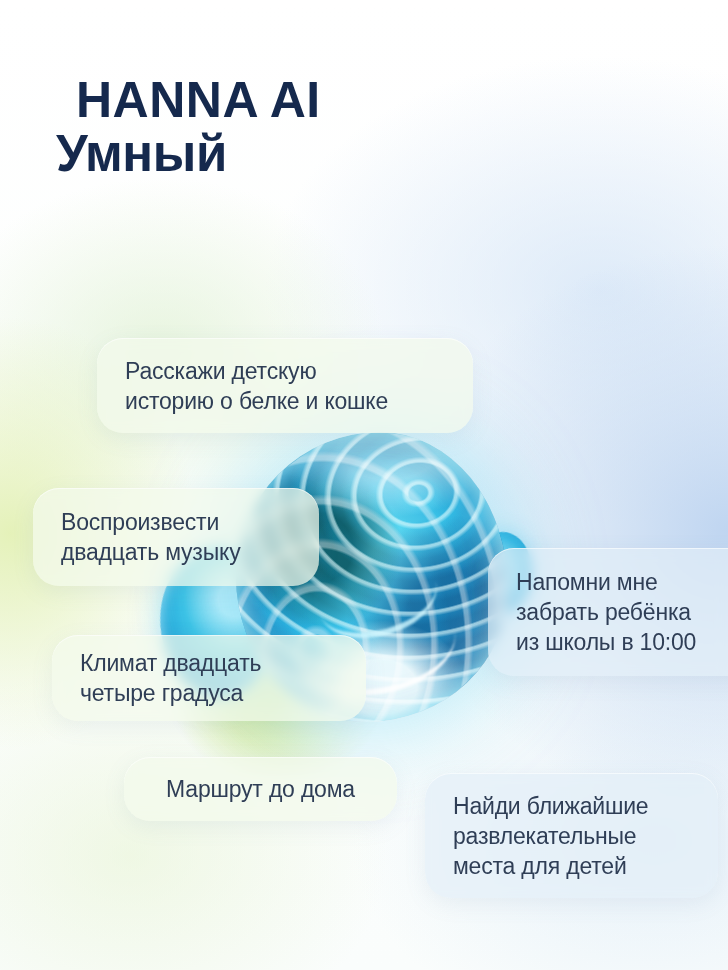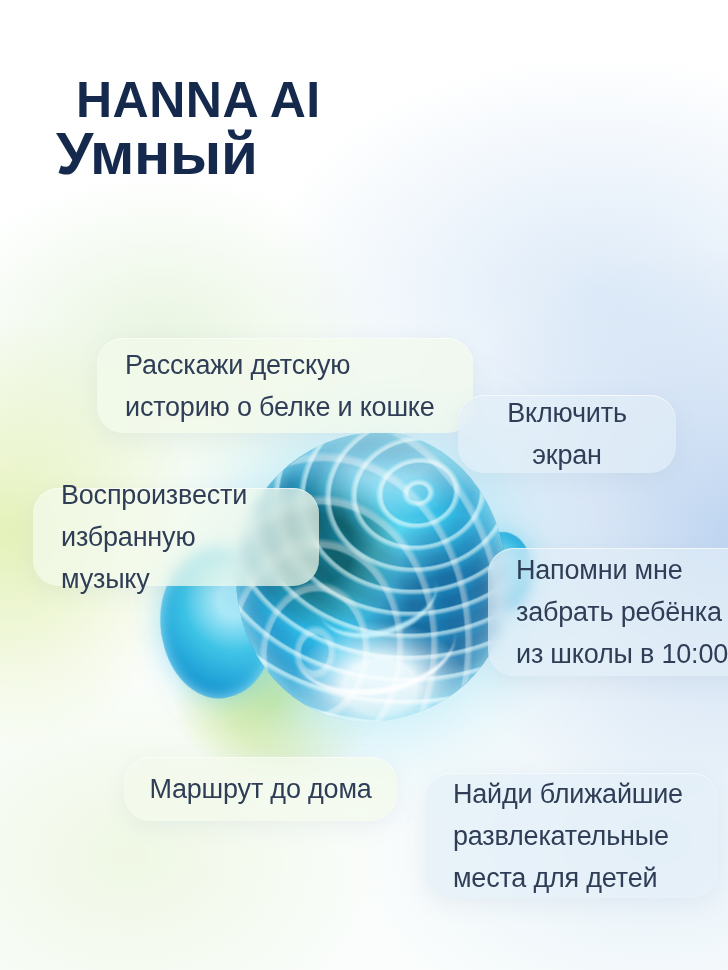--- a/index.html
+++ b/index.html
@@ -17,21 +17,21 @@
       radial-gradient(ellipse 330px 250px at 130px 856px, rgba(228,242,204,.5), rgba(228,242,204,0) 78%),
       radial-gradient(ellipse 430px 380px at 728px 530px, rgba(188,211,240,.95), rgba(188,211,240,0) 75%),
       radial-gradient(ellipse 430px 300px at 600px 290px, rgba(208,226,246,.7), rgba(208,226,246,0) 78%),
       radial-gradient(ellipse 390px 260px at 655px 840px, rgba(213,230,247,.55), rgba(213,230,247,0) 78%),
       linear-gradient(180deg,#ffffff 0%,#fcfefd 55%,#fafdfc 100%);
   }
 
   
   .title-block{position:absolute;left:56px;top:72px;color:#15294d;}
   .brand{font-size:50px;font-weight:700;letter-spacing:.5px;line-height:56px;margin-left:20px;}
-  .subtitle{font-size:60px;font-weight:700;letter-spacing:-.3px;line-height:52px;}
+  .subtitle{font-size:51px;font-weight:700;letter-spacing:-.3px;line-height:52px;}
 
   
   .orb-wrap{position:absolute;left:0;top:0;width:728px;height:970px;pointer-events:none;}
   .orb{
     position:absolute;left:236px;top:432px;width:272px;height:290px;
     border-radius:53% 47% 52% 48% / 50% 54% 46% 50%;
     background:
       radial-gradient(45% 32% at 53% 88%, rgba(243,253,255,.95) 0 30%, rgba(243,253,255,0) 72%),
       radial-gradient(52% 30% at 56% 6%, rgba(190,242,255,.8) 0 35%, rgba(190,242,255,0) 78%),
       radial-gradient(50% 46% at 30% 40%, rgba(11,88,99,.92) 0 26%, rgba(11,88,99,0) 62%),
@@ -81,21 +81,21 @@
     transform:rotate(12deg);
     background:radial-gradient(circle at 35% 45%, #9fe8f7 0 18%, #2fb4e0 55%, #1182c2 100%);
     box-shadow:0 0 22px rgba(80,200,235,.45);
     filter:blur(.6px);
   }
 
   
   .bubble{
     position:absolute;display:flex;flex-direction:column;justify-content:center;
     border-radius:26px;
-    color:#2f3e56;font-size:27px;line-height:42px;letter-spacing:-.2px;
+    color:#2f3e56;font-size:23px;line-height:30px;letter-spacing:-.2px;
     box-shadow:0 6px 22px rgba(110,140,165,.10), inset 0 1px 0 rgba(255,255,255,.6);
   }
   .bubble .bubble-text{white-space:pre-line;}
   .bubble-left{background:rgba(243,249,236,.72);-webkit-backdrop-filter:blur(6px);backdrop-filter:blur(6px);}
   .bubble-right{background:rgba(226,238,248,.66);-webkit-backdrop-filter:blur(6px);backdrop-filter:blur(6px);}
   .b-align-left{align-items:flex-start;padding:0 28px;}
   .b-align-center{align-items:center;padding:0 14px;text-align:center;}
 
   .b1{left:97px; top:338px; width:320px;height:95px;}
   .b2{left:458px;top:395px; width:190px;height:78px;}
@@ -121,35 +121,36 @@
     <div class="orb"></div>
     <div class="orb-swoosh sw1"></div>
     <div class="orb-swoosh sw2"></div>
   </div>
 
   <div class="bubble bubble-left b-align-left b1">
     <span class="bubble-text">Расскажи детскую
 историю о белке и кошке</span>
   </div>
 
-  <div class="bubble bubble-right b-align-center b2">
-    <span class="bubble-text">Включить экран</span>
-  </div>
 
   <div class="bubble bubble-left b-align-left b3">
     <span class="bubble-text">Воспроизвести
-избранную музыку</span>
+двадцать музыку</span>
   </div>
 
   <div class="bubble bubble-right b-align-left b4">
     <span class="bubble-text">Напомни мне
 забрать ребёнка
 из школы в 10:00</span>
   </div>
 
+  <div class="bubble bubble-left b-align-left b5">
+    <span class="bubble-text">Климат двадцать
+четыре градуса</span>
+  </div>
 
   <div class="bubble bubble-left b-align-center b6">
     <span class="bubble-text">Маршрут до дома</span>
   </div>
 
   <div class="bubble bubble-right b-align-left b7">
     <span class="bubble-text">Найди ближайшие
 развлекательные
 места для детей</span>
   </div>

